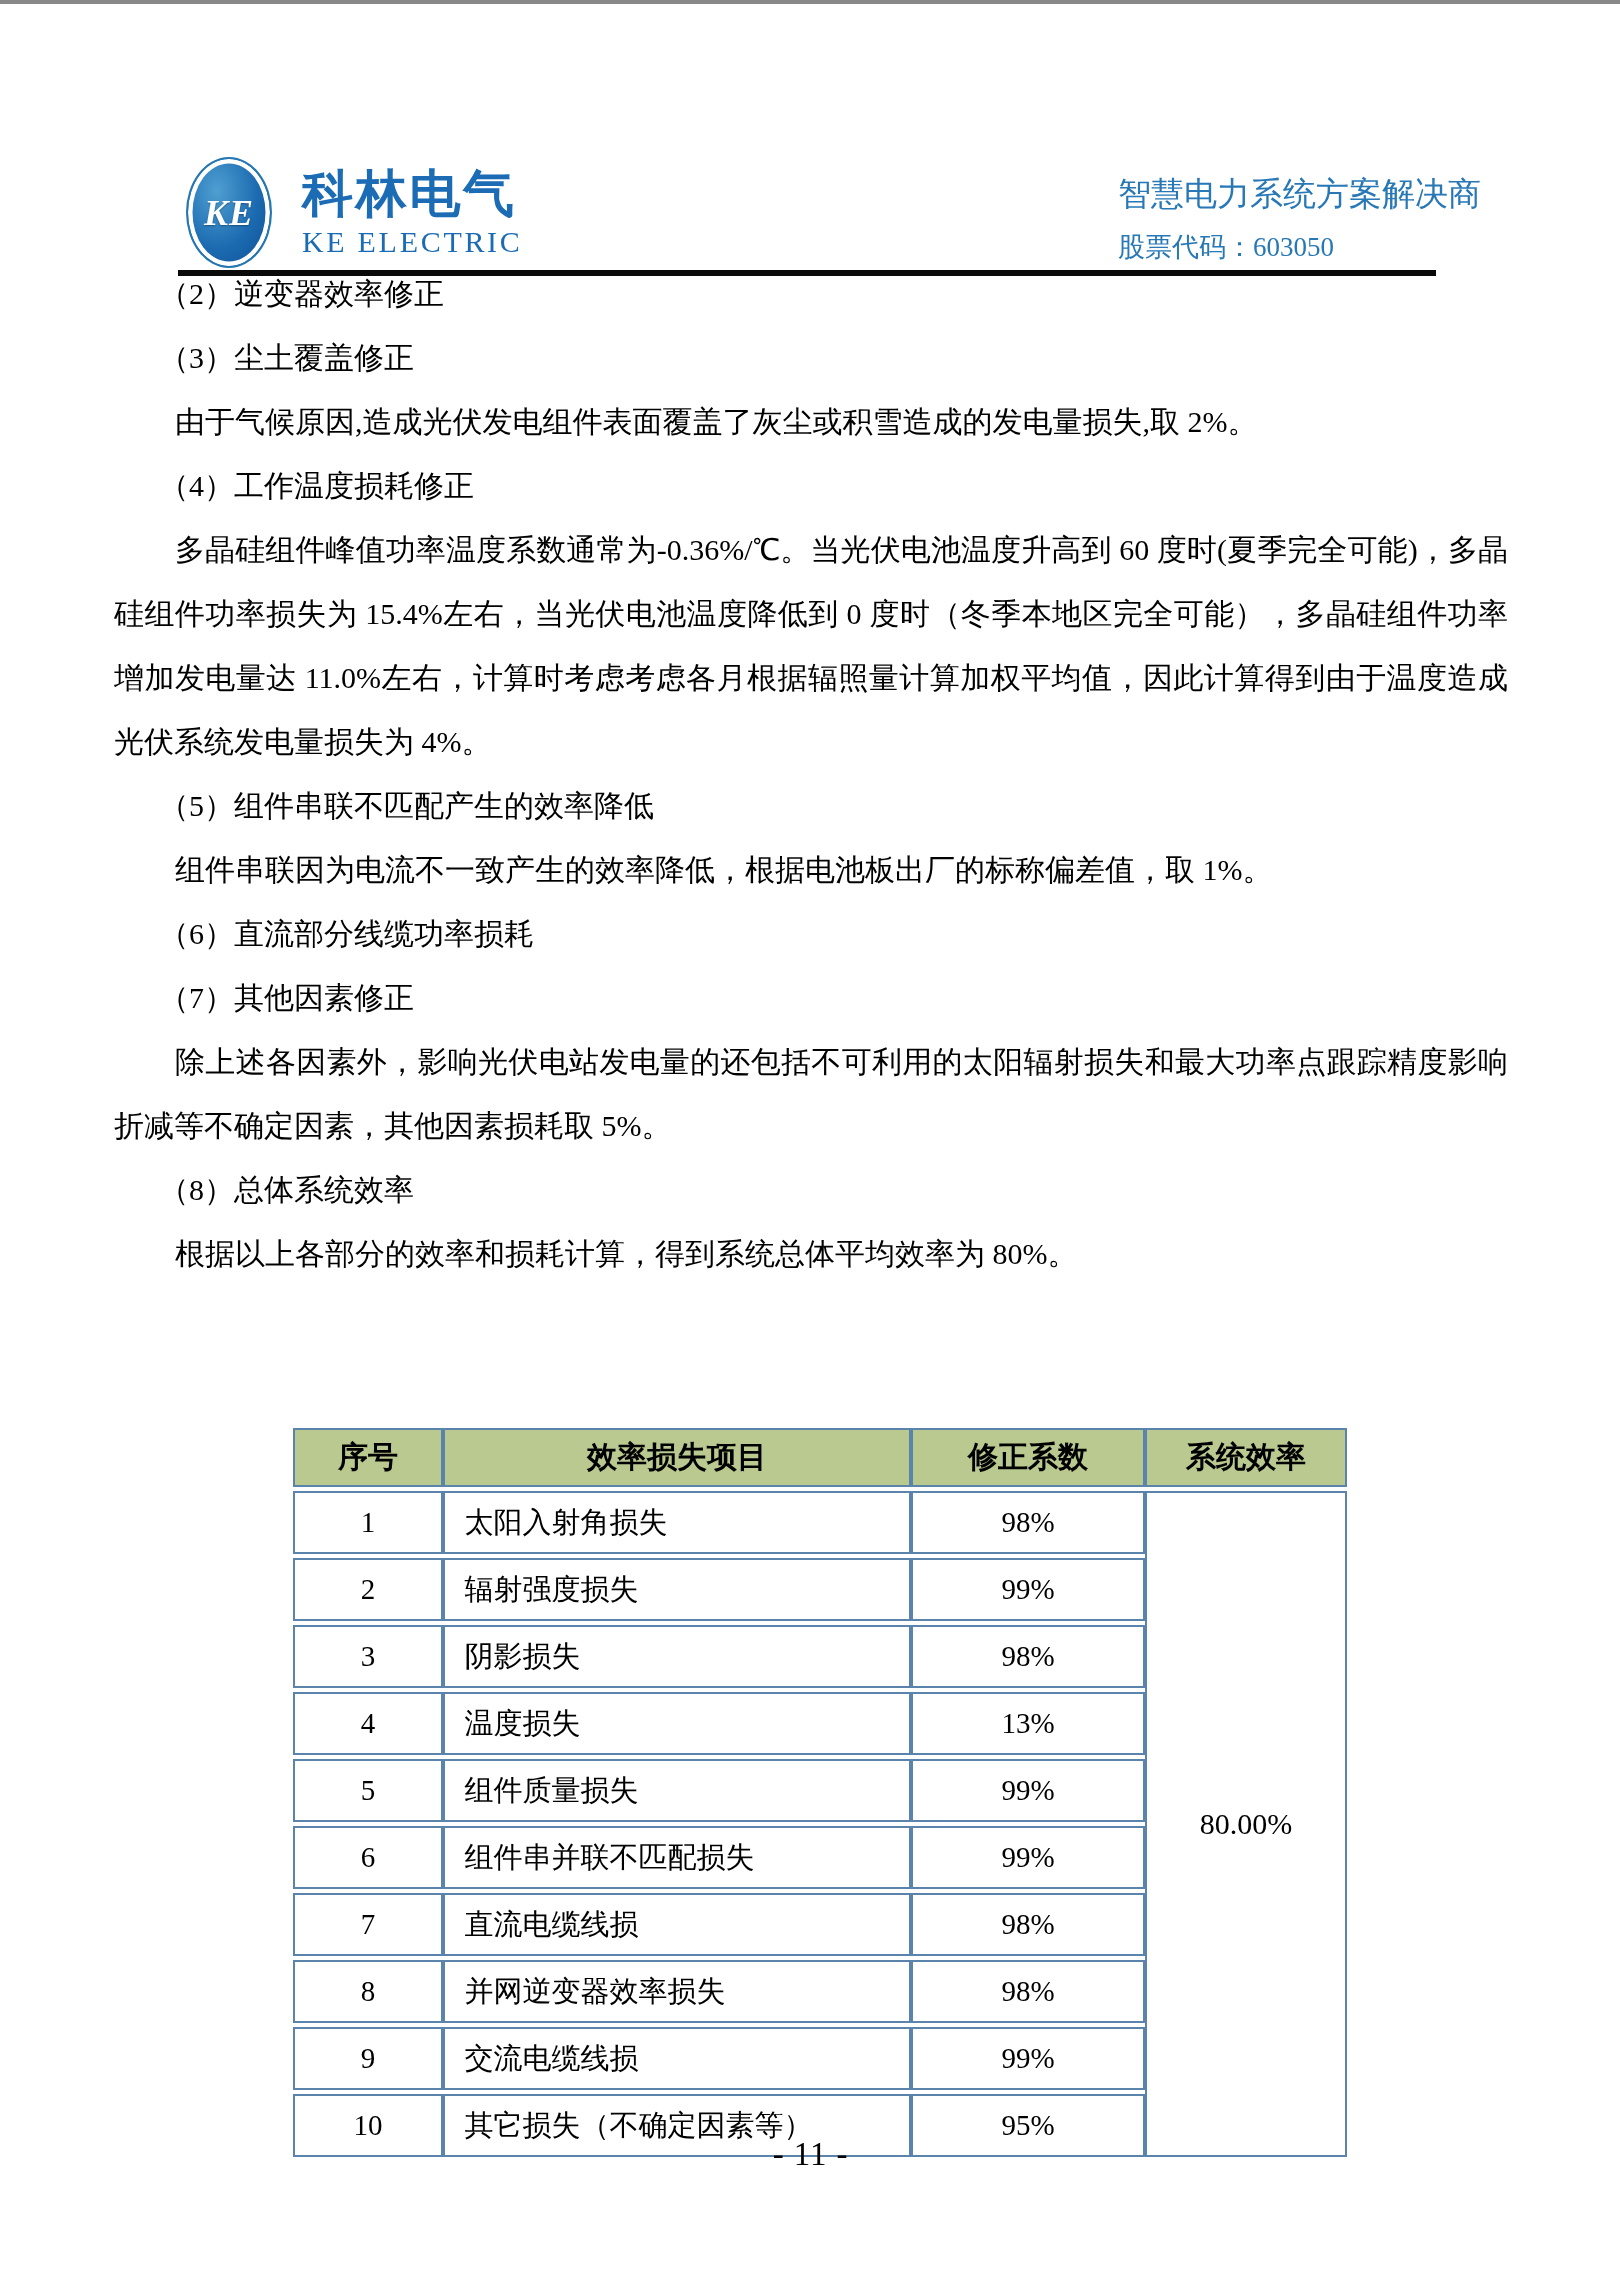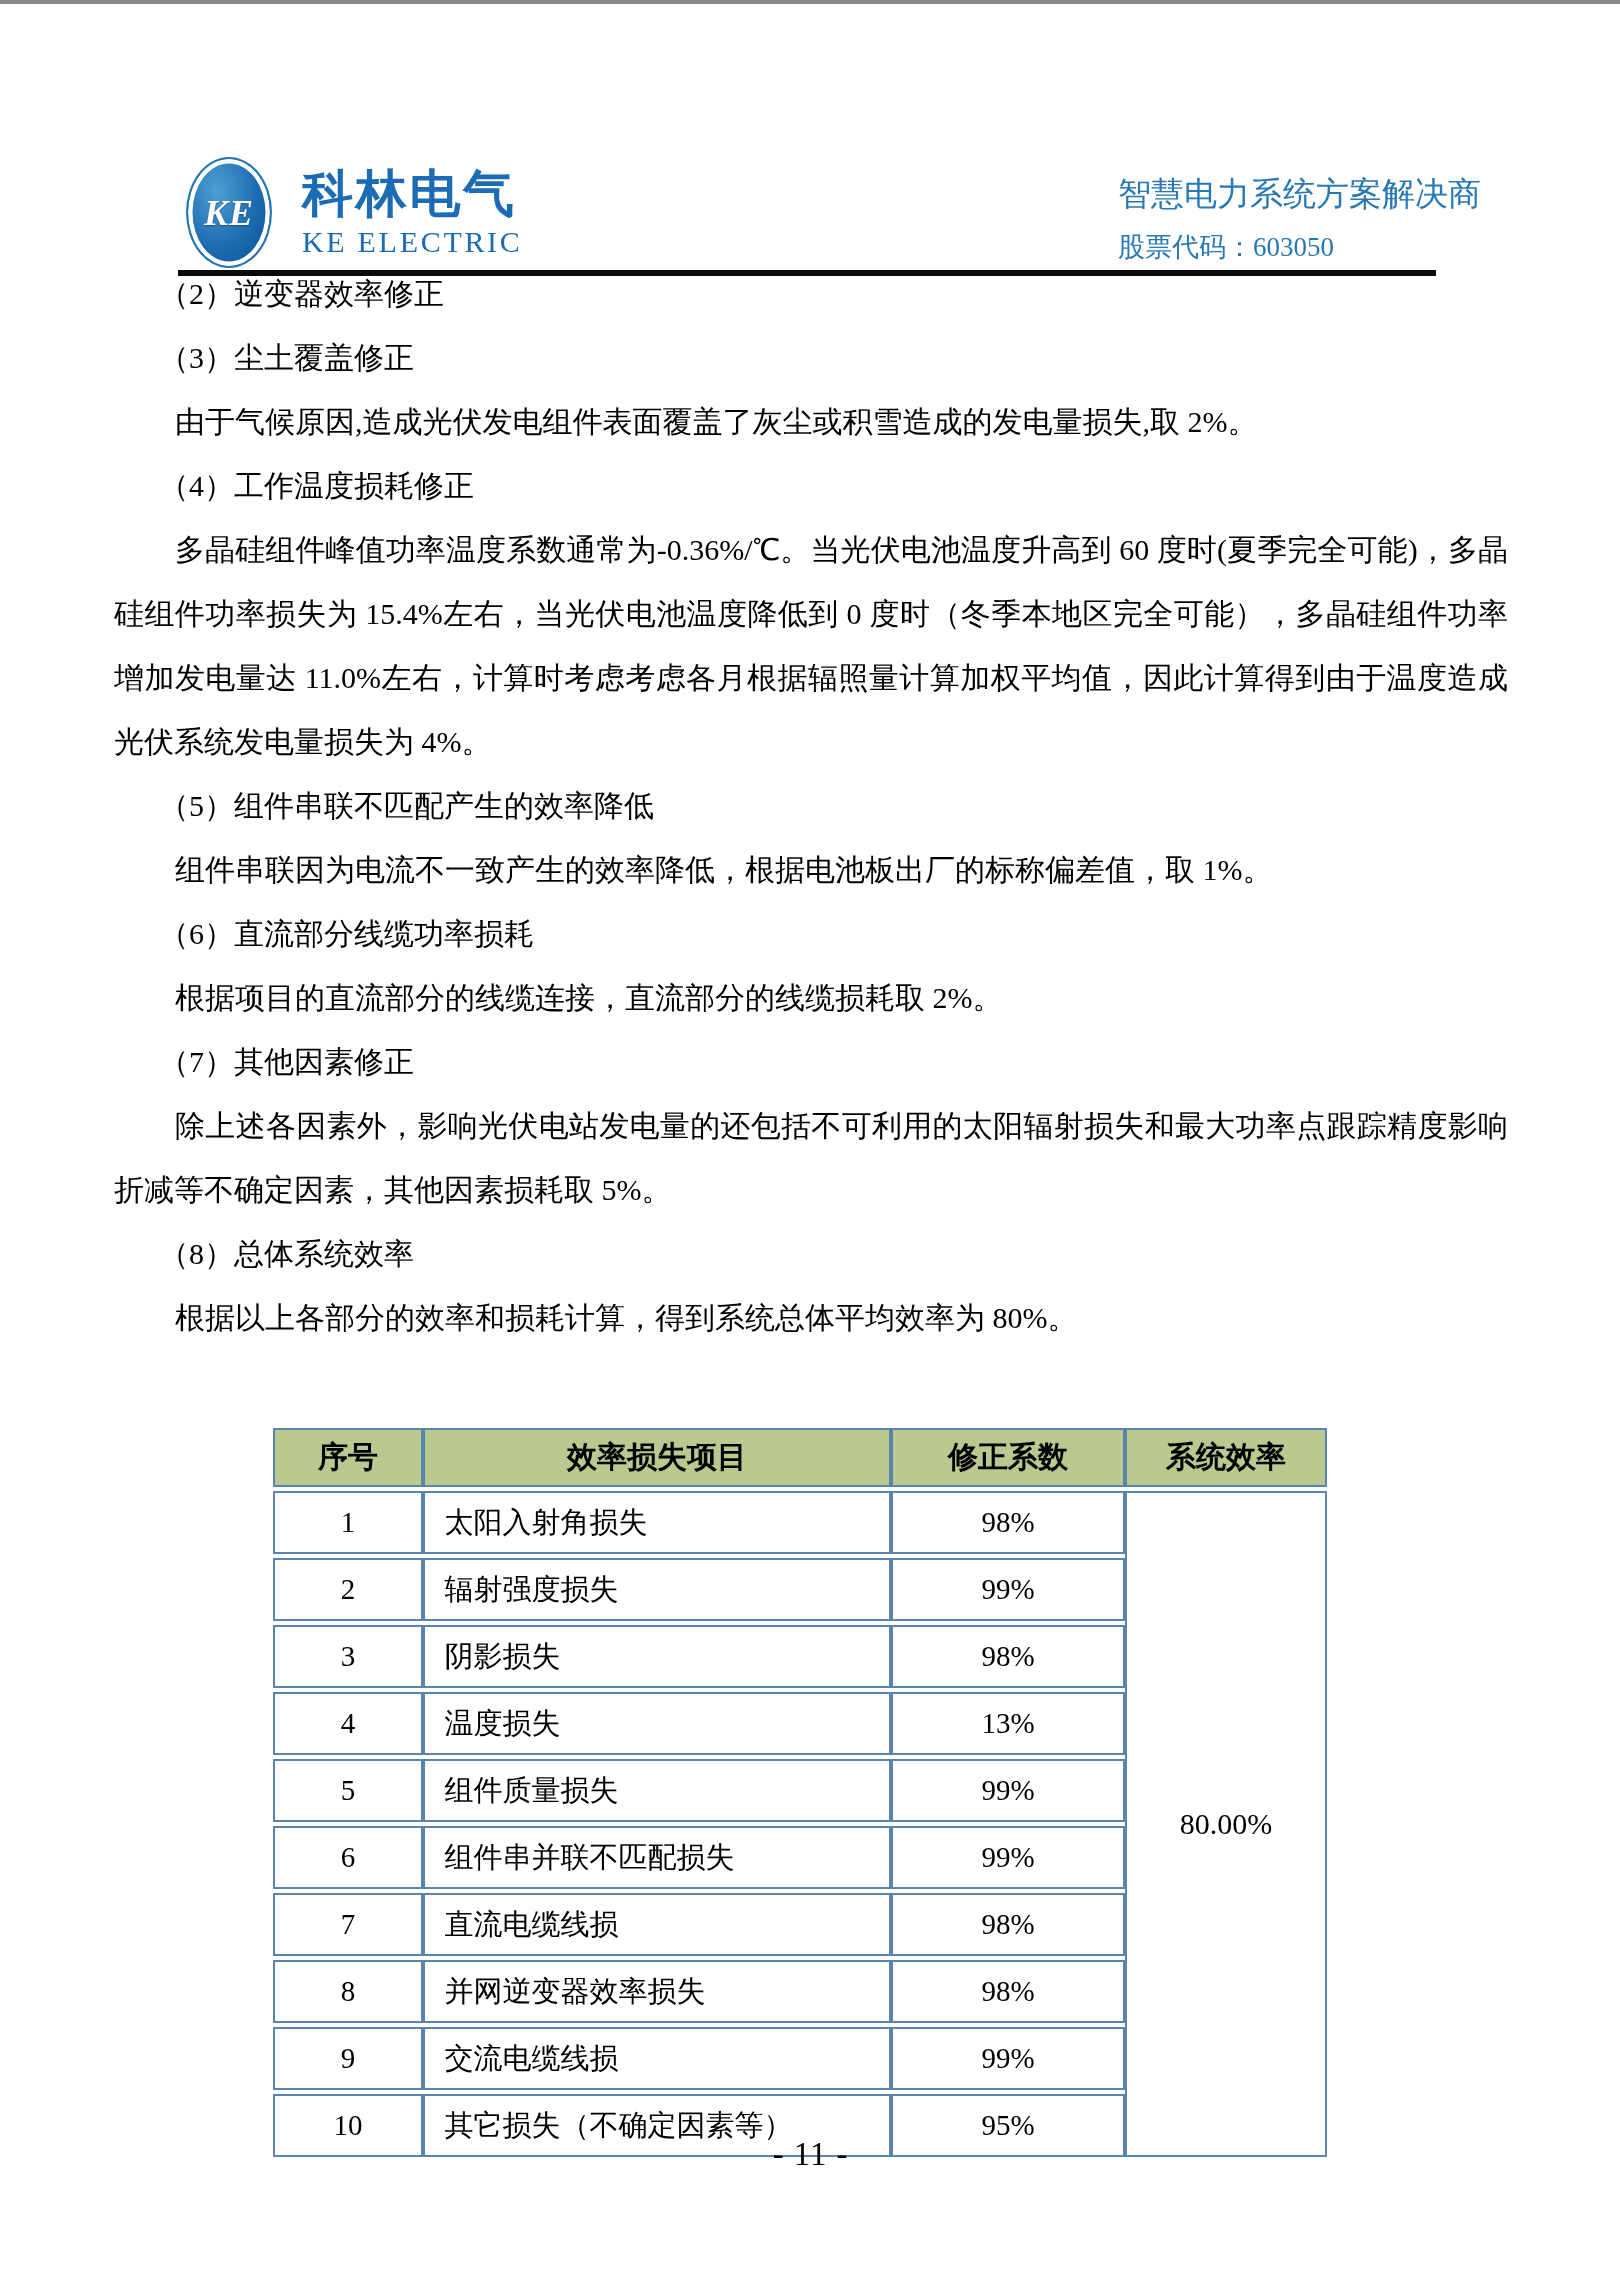--- a/index.html
+++ b/index.html
@@ -49,21 +49,21 @@
     position:absolute;top:258px;left:114px;
     width:1394px;
     font-size:30px;line-height:64px;
   }
   .body-text p{margin:0;}
   .sec-h{text-indent:45px;}
   .sec-p{text-indent:61px;text-align:justify;}
 
   
   .loss-table{
-    position:absolute;top:1420px;left:273px;
+    position:absolute;top:1420px;left:293px;
     border-collapse:separate;border-spacing:0 4.5px;
     table-layout:fixed;width:1054px;
     font-size:29px;
   }
   .loss-table td,.loss-table th{
     border:2.7px solid #5b84ad;
     background:#ffffff;
     height:57px;
     text-align:center;
     font-weight:normal;
@@ -108,21 +108,20 @@
 
   <div class="body-text">
     <p class="sec-h">（2）逆变器效率修正</p>
     <p class="sec-h">（3）尘土覆盖修正</p>
     <p class="sec-p">由于气候原因,造成光伏发电组件表面覆盖了灰尘或积雪造成的发电量损失,取 2%。</p>
     <p class="sec-h">（4）工作温度损耗修正</p>
     <p class="sec-p">多晶硅组件峰值功率温度系数通常为-0.36%/℃。当光伏电池温度升高到 60 度时(夏季完全可能)，多晶硅组件功率损失为 15.4%左右，当光伏电池温度降低到 0 度时（冬季本地区完全可能），多晶硅组件功率增加发电量达 11.0%左右，计算时考虑考虑各月根据辐照量计算加权平均值，因此计算得到由于温度造成光伏系统发电量损失为 4%。</p>
     <p class="sec-h">（5）组件串联不匹配产生的效率降低</p>
     <p class="sec-p">组件串联因为电流不一致产生的效率降低，根据电池板出厂的标称偏差值，取 1%。</p>
     <p class="sec-h">（6）直流部分线缆功率损耗</p>
-    <p class="sec-p">根据项目的直流部分的线缆连接，直流部分的线缆损耗取 2%。</p>
     <p class="sec-h">（7）其他因素修正</p>
     <p class="sec-p">除上述各因素外，影响光伏电站发电量的还包括不可利用的太阳辐射损失和最大功率点跟踪精度影响折减等不确定因素，其他因素损耗取 5%。</p>
     <p class="sec-h">（8）总体系统效率</p>
     <p class="sec-p">根据以上各部分的效率和损耗计算，得到系统总体平均效率为 80%。</p>
   </div>
 
   <table class="loss-table">
     <colgroup>
       <col style="width:150px">
         <col style="width:468px">

